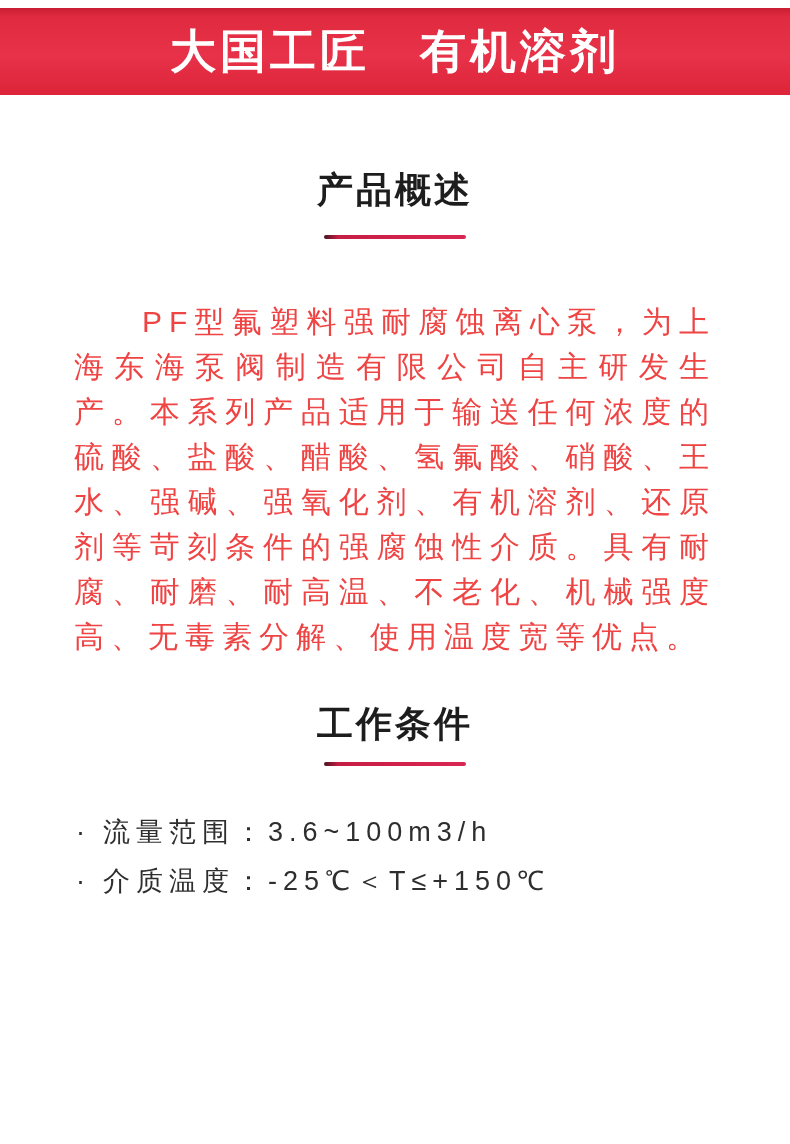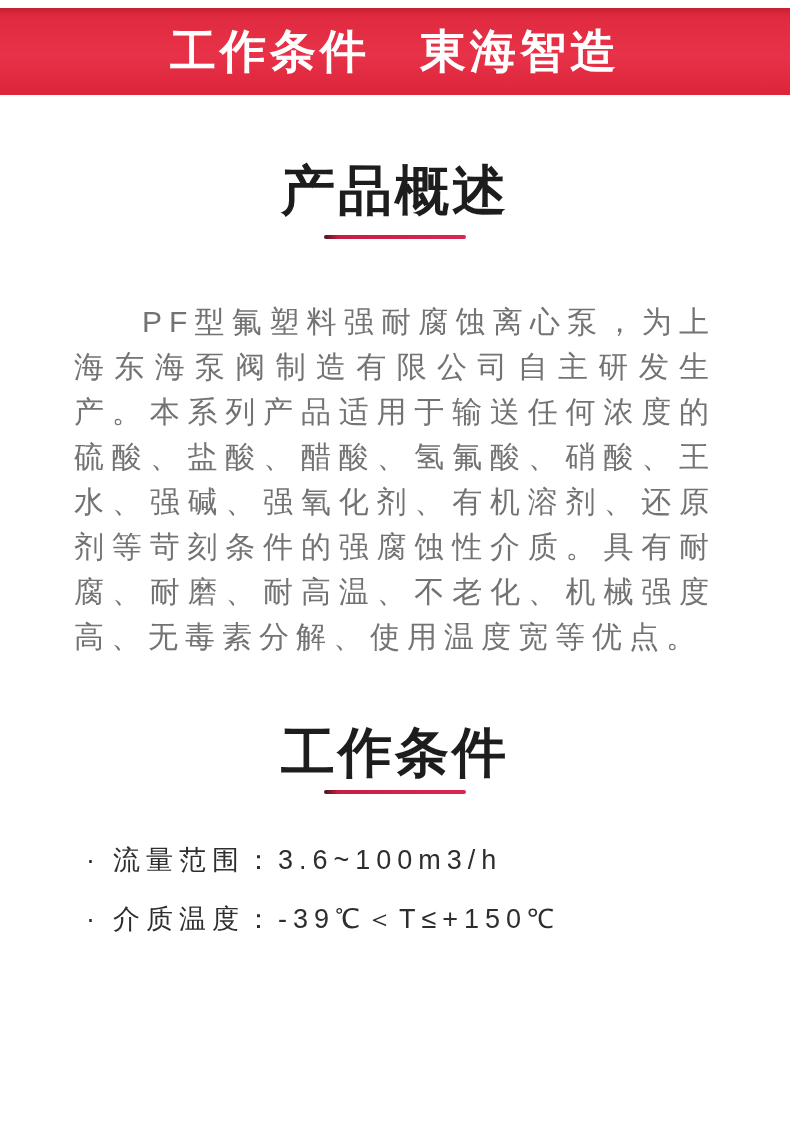--- a/index.html
+++ b/index.html
@@ -19,71 +19,71 @@
   .banner-title {
     margin: 0;
     color: #ffffff;
     font-size: 46px;
     font-weight: bold;
     letter-spacing: 4px;
     white-space: nowrap;
   }
   .section-title {
     margin: 0;
-    font-size: 54px;
+    font-size: 36px;
     line-height: 50px;
     font-weight: bold;
     text-align: center;
     letter-spacing: 3px;
     color: #1d1d1d;
   }
   .section-title.first { margin-top: 70px; }
-  .section-title.second { margin-top: 68px; }
+  .section-title.second { margin-top: 40px; }
   .title-underline {
     width: 142px; height: 4px;
     margin: 20px auto 0 auto;
     background: linear-gradient(90deg, #4a1420 0%, #c41e44 10%, #d2224c 55%, #d82753 100%);
     border-radius: 2px;
   }
   .title-underline.second { margin-top: 13px; }
   .overview-paragraph {
     margin: 60px 74px 0 74px;
     font-size: 30px;
     line-height: 45px;
     letter-spacing: 7px;
     text-align: justify;
     text-justify: inter-character;
     text-indent: 68px;
-    color: #737373;
+    color: #ef4444;
   }
   .bullet-list {
     list-style: none;
     margin: 44px 72px 0 72px;
     padding: 0;
     font-size: 27px;
     line-height: 45px;
     letter-spacing: 6px;
     color: #2e2e2e;
   }
-  .bullet-list li { margin: 14px; padding: 0; }
+  .bullet-list li { margin: 4px; padding: 0; }
   .bullet-marker { margin-right: 12px; }
 </style>
 </head>
 <body>
 
 <header class="banner">
-  <h1 class="banner-title">工作条件　東海智造</h1>
+  <h1 class="banner-title">大国工匠　有机溶剂</h1>
 </header>
 
 <section>
   <h2 class="section-title first">产品概述</h2>
   <div class="title-underline"></div>
   <p class="overview-paragraph">PF型氟塑料强耐腐蚀离心泵，为上海东海泵阀制造有限公司自主研发生产。本系列产品适用于输送任何浓度的硫酸、盐酸、醋酸、氢氟酸、硝酸、王水、强碱、强氧化剂、有机溶剂、还原剂等苛刻条件的强腐蚀性介质。具有耐腐、耐磨、耐高温、不老化、机械强度高、无毒素分解、使用温度宽等优点。</p>
 </section>
 
 <section>
   <h2 class="section-title second">工作条件</h2>
   <div class="title-underline second"></div>
   <ul class="bullet-list">
     <li><span class="bullet-marker">·</span><span>流量范围：3.6~100m3/h</span></li>
-    <li><span class="bullet-marker">·</span><span>介质温度：-39℃＜T≤+150℃</span></li>
+    <li><span class="bullet-marker">·</span><span>介质温度：-25℃＜T≤+150℃</span></li>
   </ul>
 </section>
 
 </body></html>

